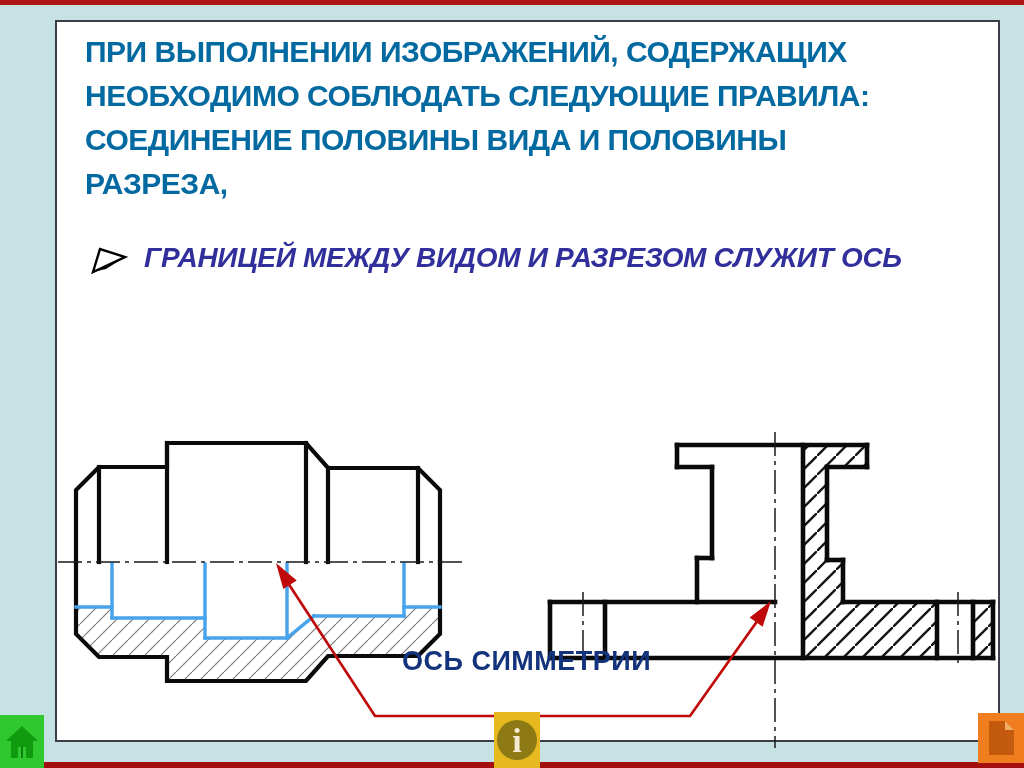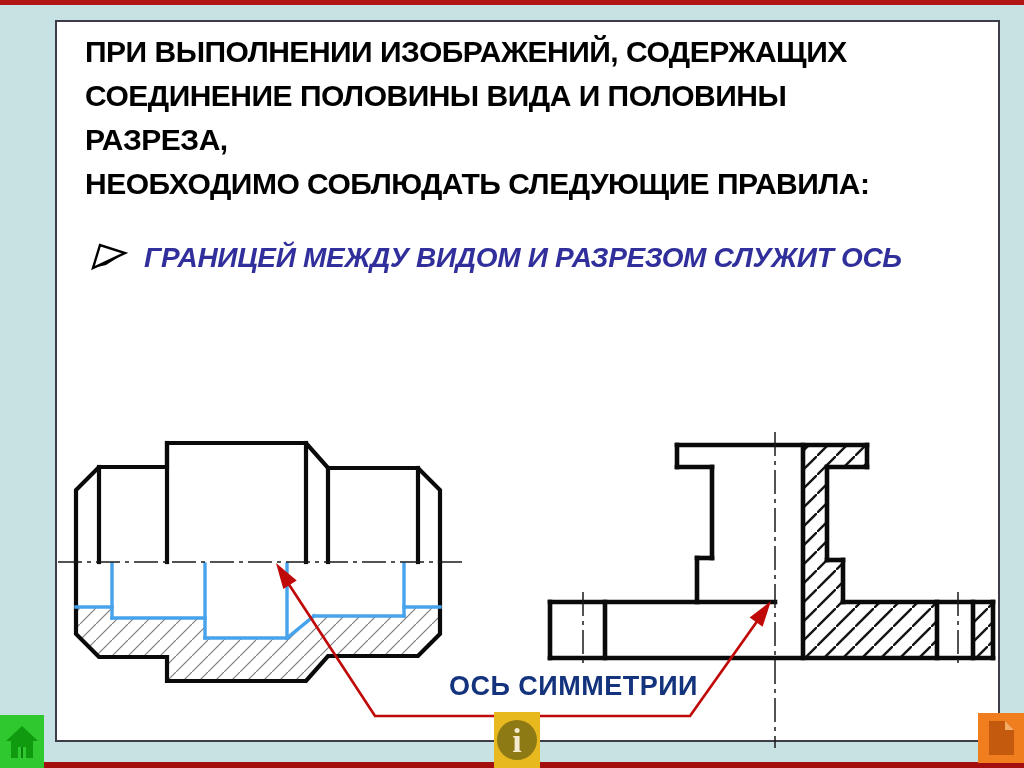--- a/index.html
+++ b/index.html
@@ -3,49 +3,49 @@
 <meta charset="utf-8">
 <style>
   html,body{margin:0;padding:0;width:1024px;height:768px;overflow:hidden;
     font-family:"Liberation Sans", sans-serif;background:#c7e2e3;}
   .stage{position:absolute;inset:0;width:1024px;height:768px;background:#c7e2e3;}
   .strip{position:absolute;left:0;width:1024px;background:#b01414;}
   .strip.top{top:0;height:5px;}
   .strip.bottom{top:762px;height:6px;background:#a30f0f;}
   .slide{position:absolute;left:55px;top:20px;width:945px;height:722px;
     background:#ffffff;border:2px solid #3d3d4a;box-sizing:border-box;}
-  .title{position:absolute;left:85px;top:30px;width:830px;color:#000000;
+  .title{position:absolute;left:85px;top:30px;width:830px;color:#0369a1;
     font-weight:bold;font-size:30px;line-height:44px;letter-spacing:-0.5px;}
   .bullet{position:absolute;left:88px;top:236px;width:840px;color:#312f9b;
     font-weight:bold;font-style:italic;font-size:28px;line-height:43px;letter-spacing:-0.3px;}
-  .bullet .l1{display:flex;align-items:flex-start;}
+  .bullet .l1{display:flex;align-items:center;}
   .bullet-arrow{flex:0 0 auto;margin:6px 16px 0 2px;}
-  .callout-label{position:absolute;left:402px;top:671px;width:296px;text-align:right;
+  .callout-label{position:absolute;left:402px;top:646px;width:296px;text-align:left;
     color:#14337d;font-weight:bold;font-size:27px;letter-spacing:0.5px;}
   svg.draw{position:absolute;inset:0;pointer-events:none;}
   .navbtn{position:absolute;display:flex;align-items:center;justify-content:center;
     cursor:pointer;z-index:10;}
   .navbtn.home{left:0;top:715px;width:44px;height:53px;background:#2fc82f;}
   .navbtn.info{left:494px;top:712px;width:46px;height:56px;background:#e8b91e;}
   .navbtn.next{left:978px;top:713px;width:46px;height:50px;background:#f07d1e;}
 </style>
 </head>
 <body>
 
 <div class="stage">
 
   <div class="strip top"></div>
   <div class="strip bottom"></div>
 
   <div class="slide"></div>
 
   <div class="title">
     <div>ПРИ ВЫПОЛНЕНИИ ИЗОБРАЖЕНИЙ, СОДЕРЖАЩИХ</div>
+    <div>НЕОБХОДИМО СОБЛЮДАТЬ СЛЕДУЮЩИЕ ПРАВИЛА:</div>
     <div>СОЕДИНЕНИЕ ПОЛОВИНЫ ВИДА И ПОЛОВИНЫ РАЗРЕЗА,</div>
-    <div>НЕОБХОДИМО СОБЛЮДАТЬ СЛЕДУЮЩИЕ ПРАВИЛА:</div>
   </div>
 
   <div class="bullet">
     <div class="l1">
       <svg class="bullet-arrow" width="38" height="30" viewBox="0 0 38 30">
         <polygon points="3,26 10,3 35,11" fill="#ffffff" stroke="#000000" stroke-width="2.4"></polygon>
         <polygon points="3,26 35,11 16,23" fill="#000000"></polygon>
       </svg>
       <span>ГРАНИЦЕЙ МЕЖДУ ВИДОМ И РАЗРЕЗОМ СЛУЖИТ ОСЬ</span>
     </div>

